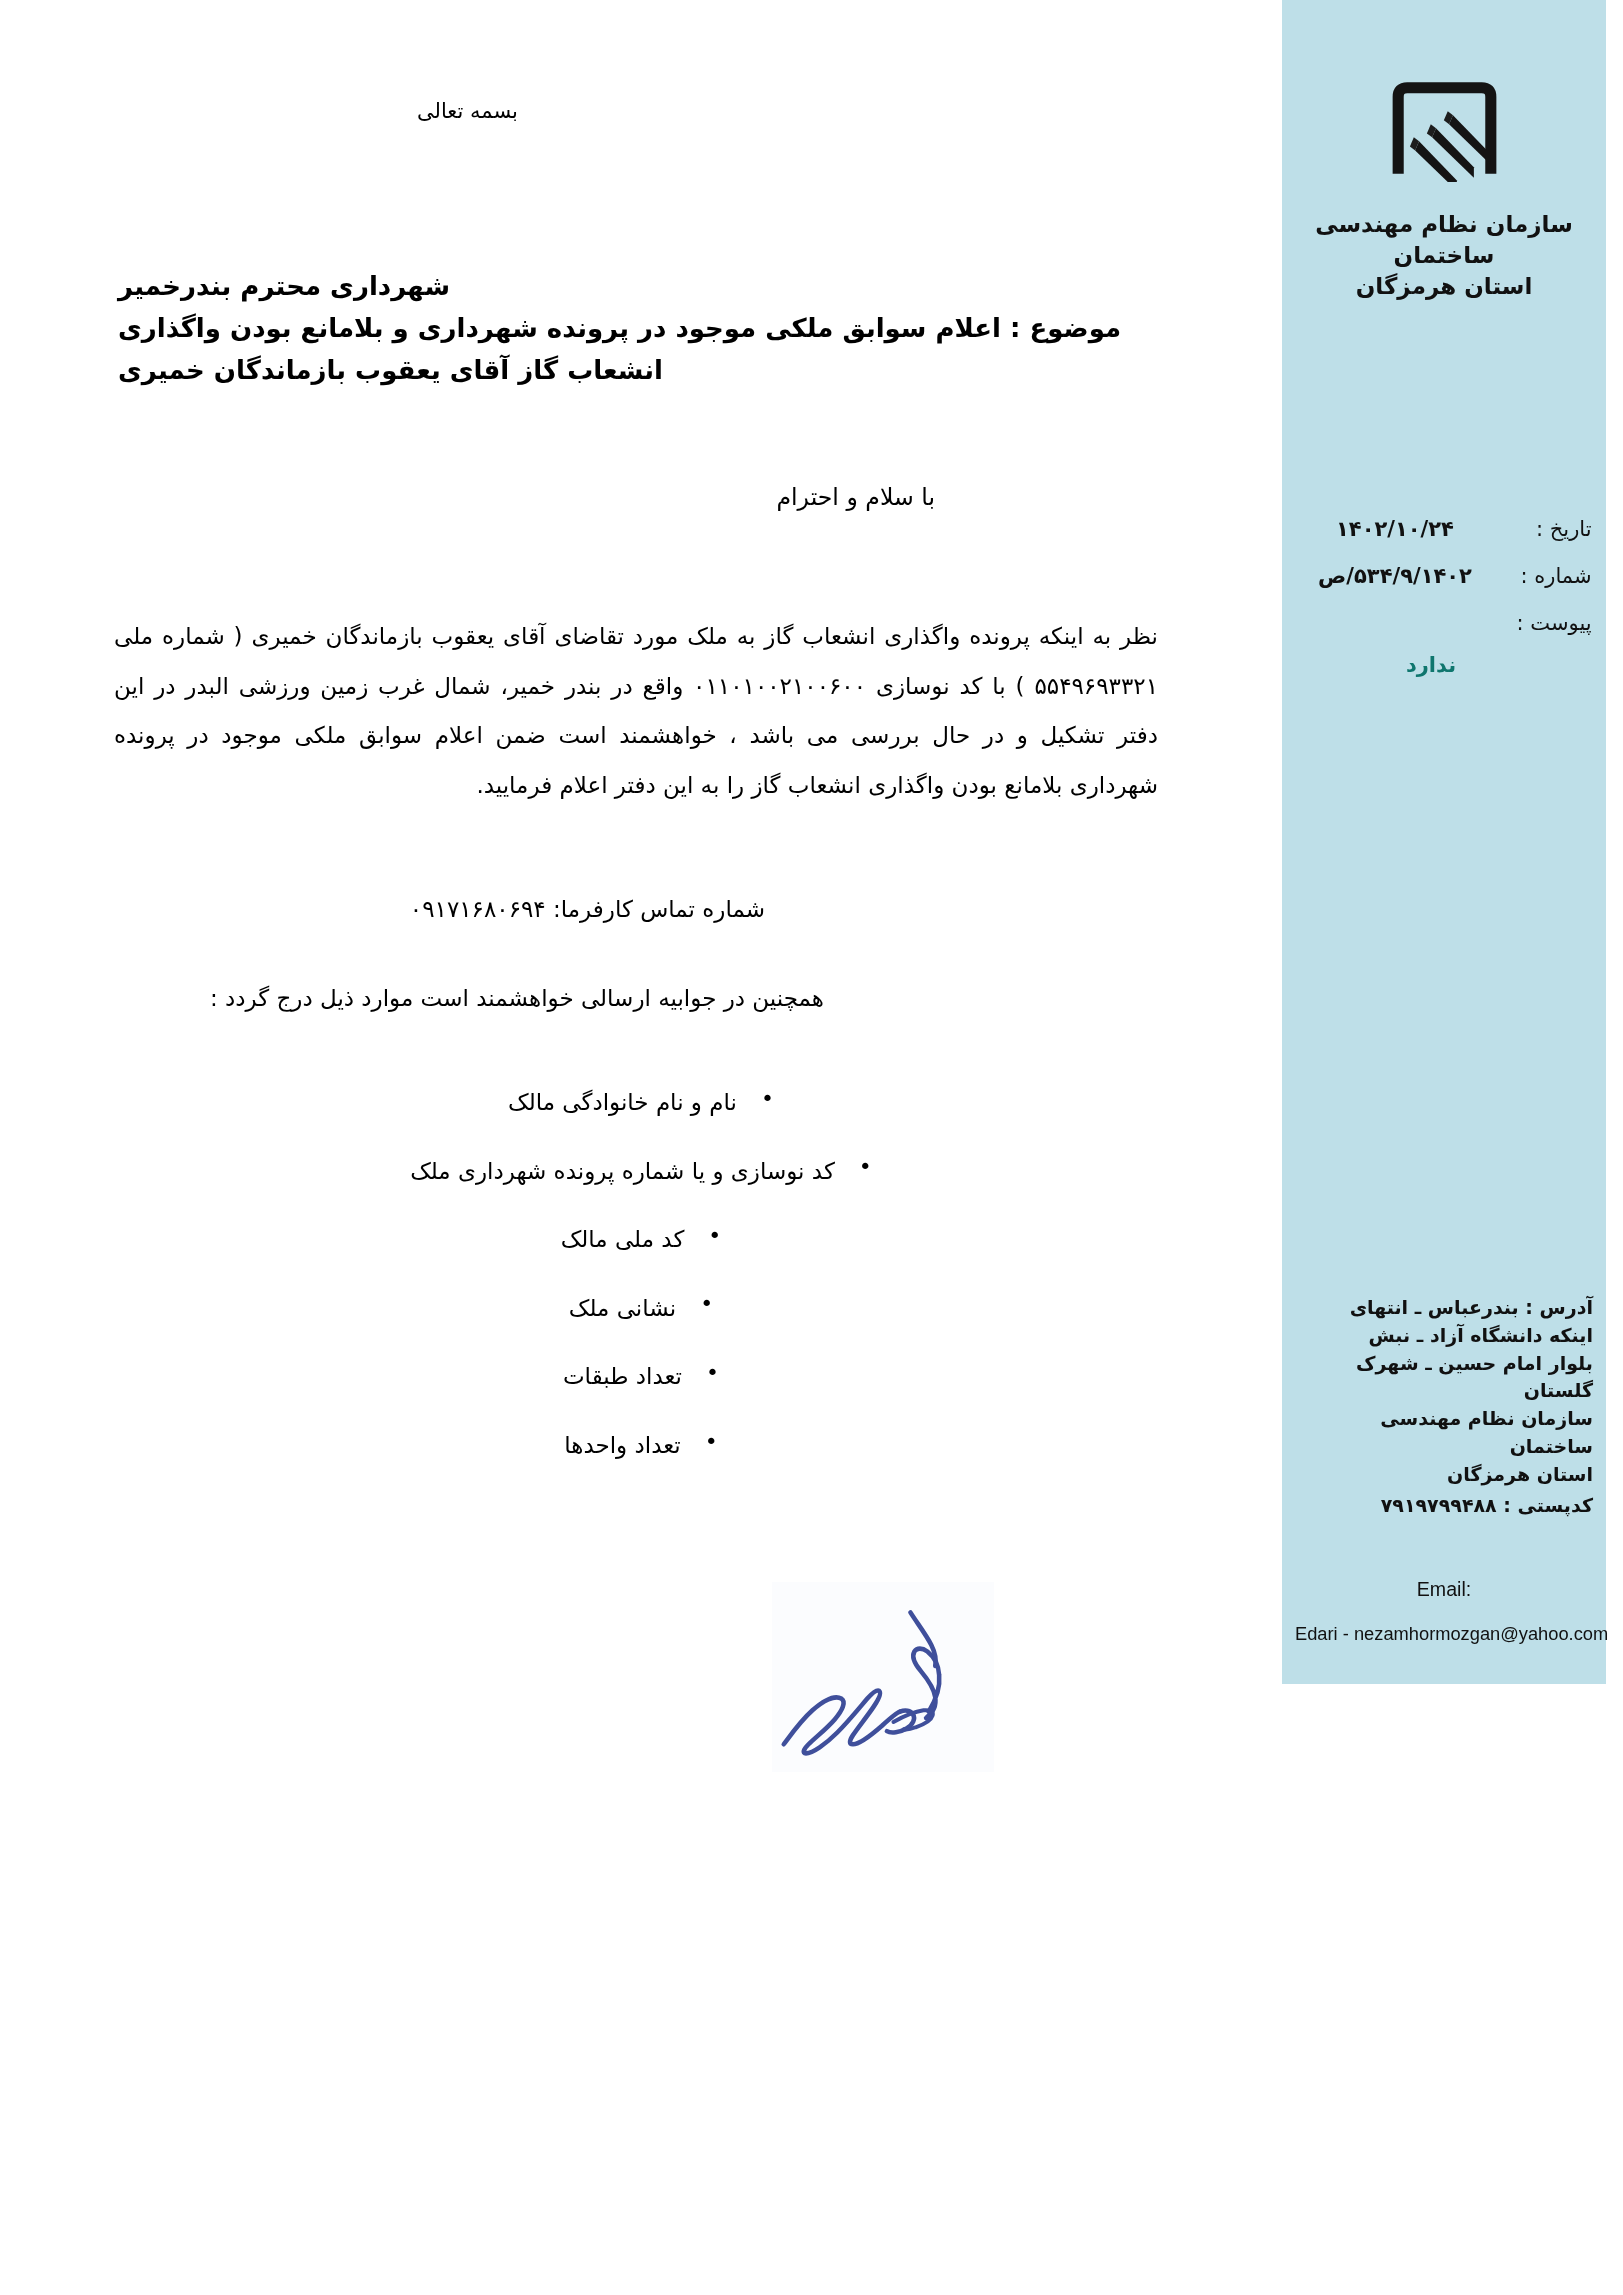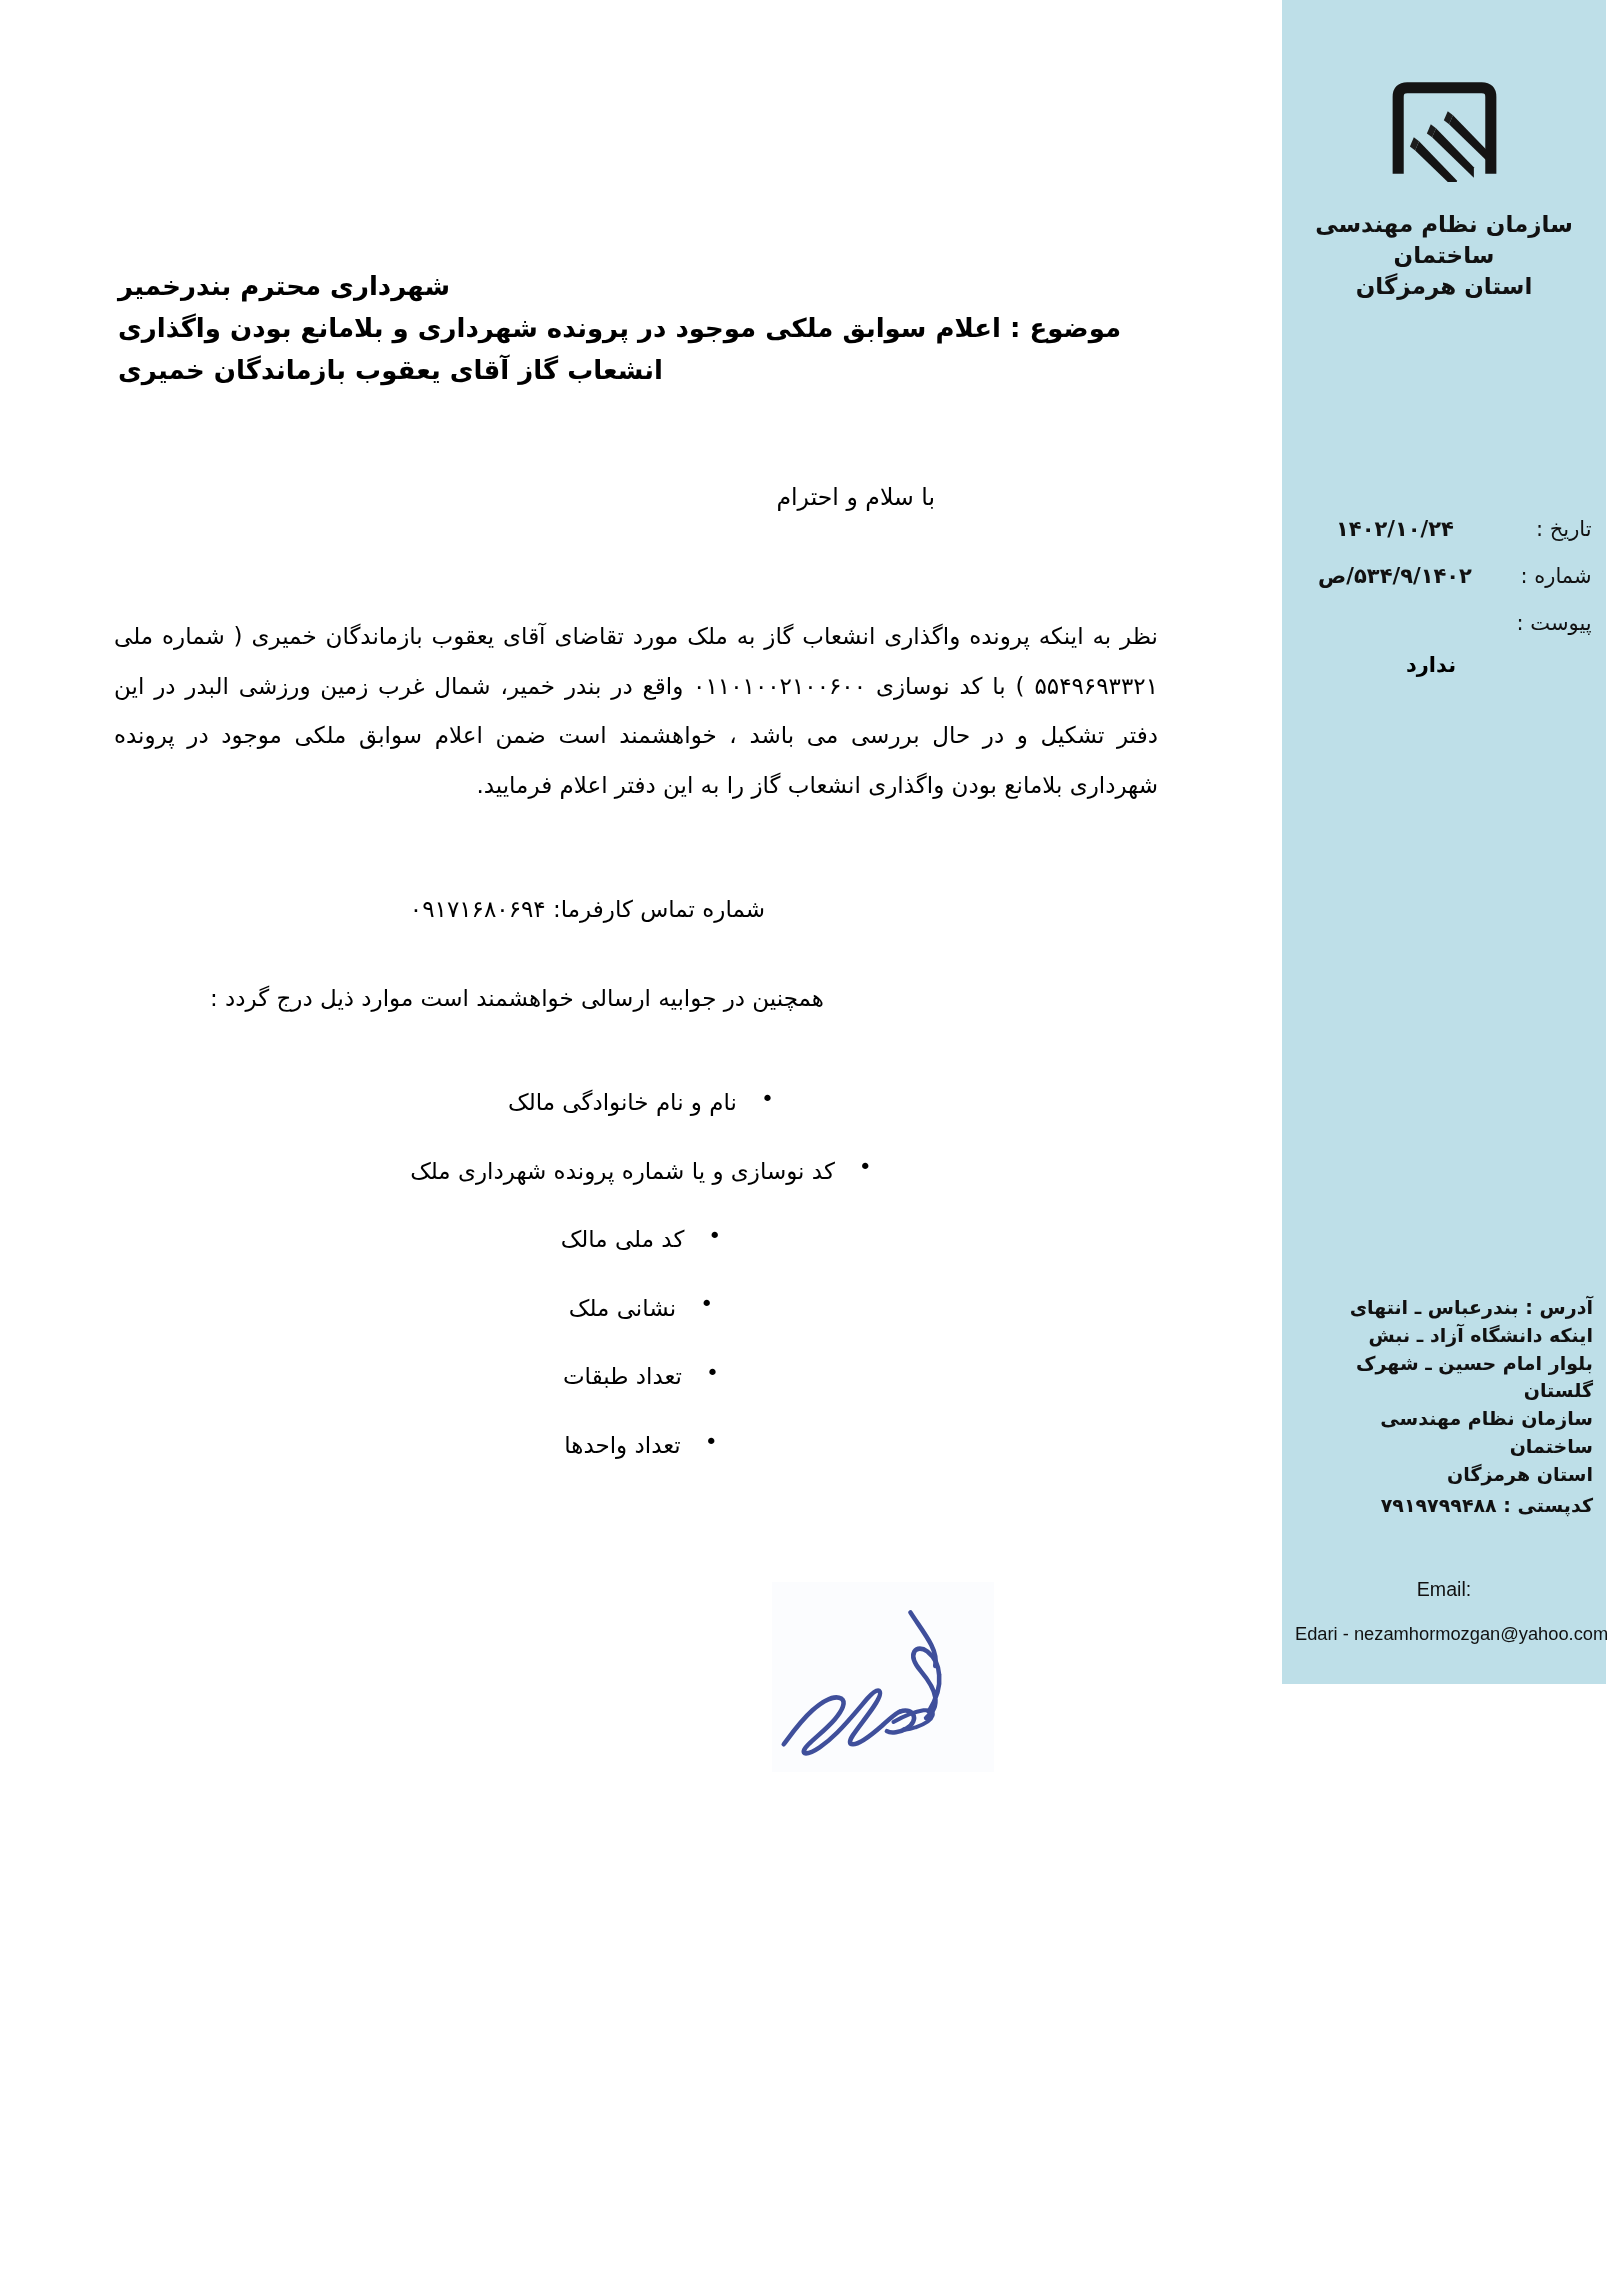--- a/index.html
+++ b/index.html
@@ -84,21 +84,21 @@
     font-size: 21px;
     color: #111111;
     white-space: nowrap;
   }
   .meta-row.attachment { margin-bottom: 0; }
   .meta-attach-value {
     margin-top: 11.8px;
     text-align: center;
     font-weight: bold;
     font-size: 21px;
-    color: #000000;
+    color: #0f766e;
     padding-right: 26px;
   }
 
   
   .address-block {
     position: absolute;
     bottom: 164px;
     left: 15.7px;
     right: 13px;
     direction: rtl;
@@ -260,20 +260,21 @@
     width: 222px;
     height: 190px;
     display: block;
   }
 </style>
 </head>
 <body>
 
 <div class="letter-body">
 
+  <div class="basmala">بسمه تعالی</div>
 
   <div class="heading-block">
     <span class="heading-recipient">شهرداری محترم بندرخمیر</span>
     <span class="heading-subject">موضوع : اعلام سوابق ملکی موجود در پرونده شهرداری و بلامانع بودن واگذاری انشعاب گاز آقای یعقوب بازماندگان خمیری</span>
   </div>
 
   <div class="greeting">با سلام و احترام</div>
 
   <div class="paragraph-main">نظر به اینکه پرونده واگذاری انشعاب گاز به ملک مورد تقاضای آقای یعقوب بازماندگان خمیری ( شماره ملی ۵۵۴۹۶۹۳۳۲۱ ) با کد نوسازی ۰۱۱۰۱۰۰۲۱۰۰۶۰۰ واقع در بندر خمیر، شمال غرب زمین ورزشی البدر در این دفتر تشکیل و در حال بررسی می باشد ، خواهشمند است ضمن اعلام سوابق ملکی موجود در پرونده شهرداری بلامانع بودن واگذاری انشعاب گاز را به این دفتر اعلام فرمایید.</div>
 

